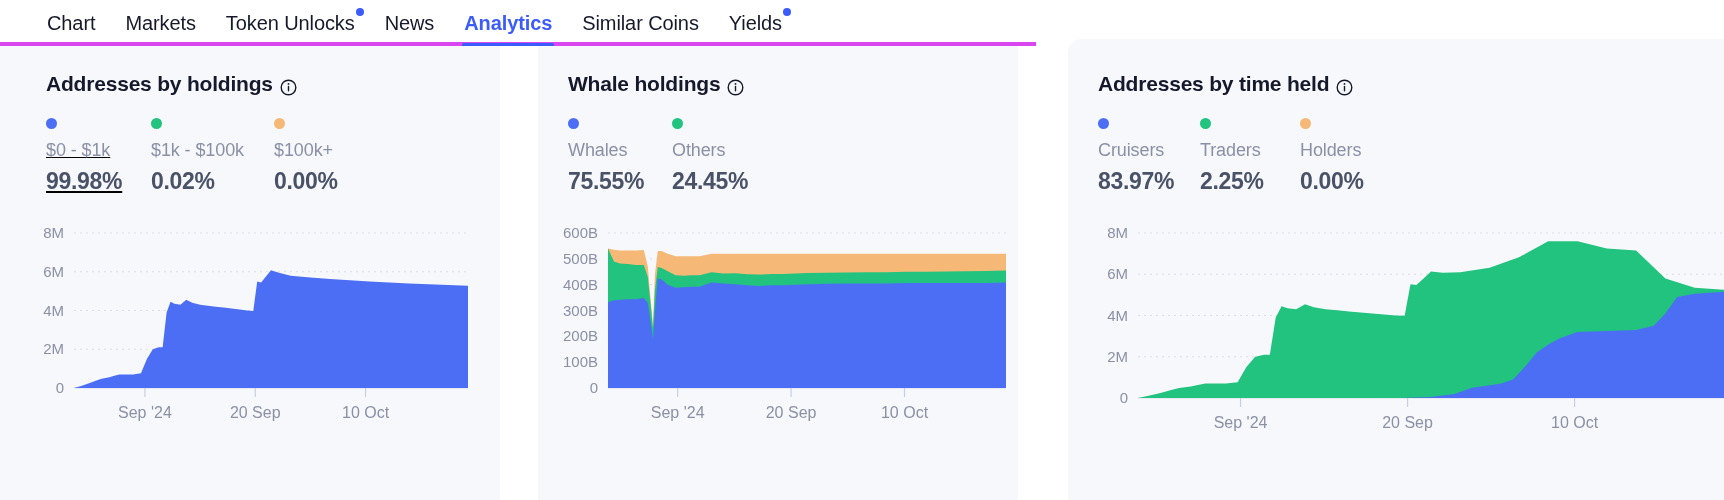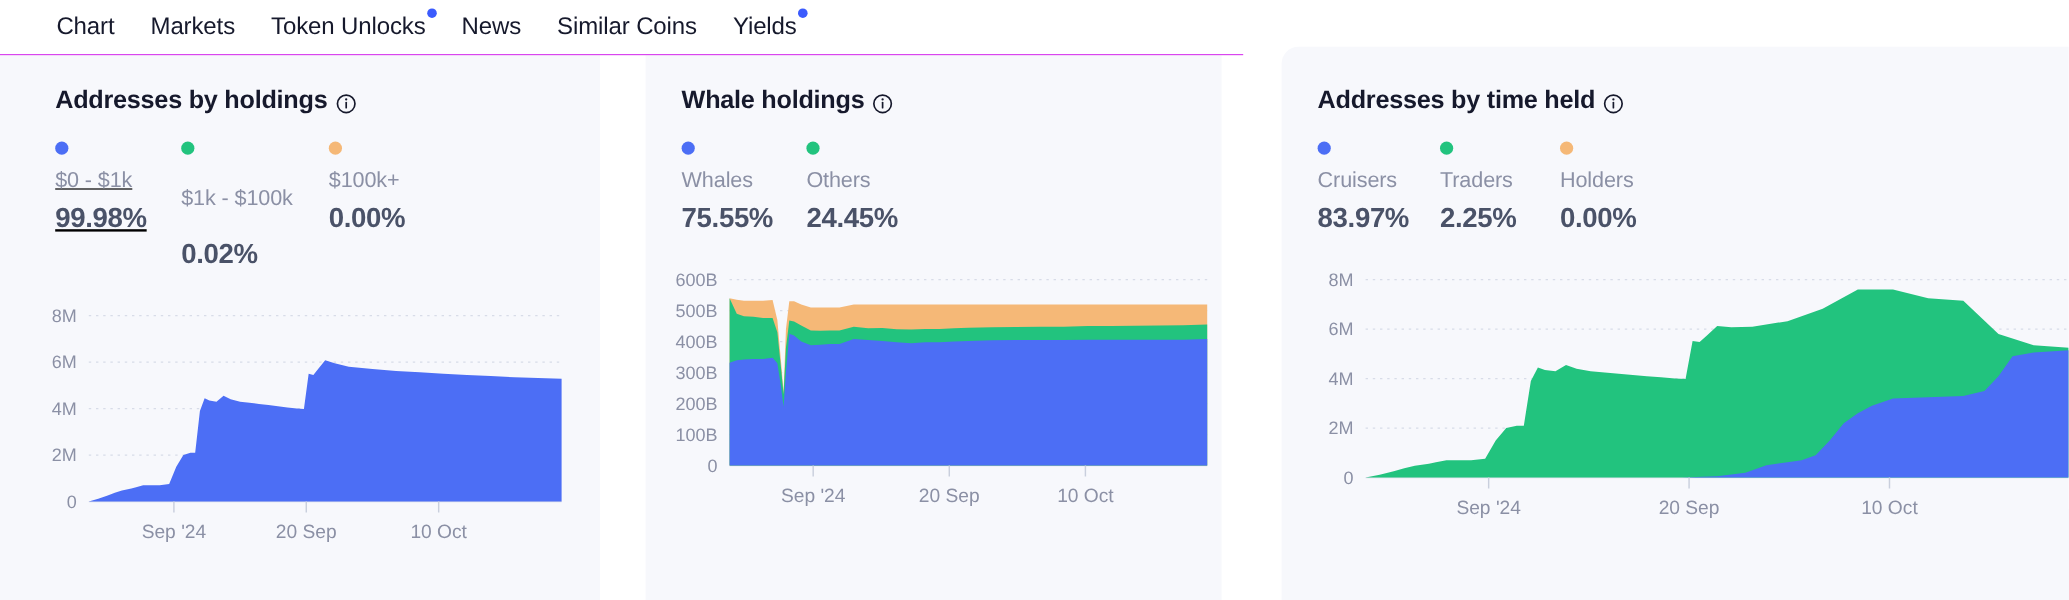--- a/index.html
+++ b/index.html
@@ -8,23 +8,23 @@
     background: #ffffff;
     font-family: "Liberation Sans", sans-serif;
     overflow: hidden;
   }
   .page { position: relative; width: 1724px; height: 500px; background:#ffffff; }
 
   
   .nav {
     position: absolute; left: 0; top: 0;
     width: 1036px; height: 46px;
-    display: flex; align-items: flex-end;
+    display: flex; align-items: flex-start;
     gap: 0px;
-    border-bottom: 1px solid #d946ef;
+    border-bottom: 4px solid #d946ef;
     background: #ffffff;
     padding-left: 32px;
     z-index: 5;
   }
   .tab {
     position: relative;
     height: 46px;
     display: flex; align-items: center;
     padding: 0 15px;
     font-size: 20px;
@@ -81,21 +81,21 @@
   }
 
   
   .legend { display: flex; margin-top: 22px; }
   .legend-item { display: flex; flex-direction: column; }
   .legend-dot { width: 11px; height: 11px; border-radius: 50%; margin-bottom: 11px; }
   .legend-label { font-size: 18px; color: #8b90a5; margin-bottom: 7px; letter-spacing:-0.1px; }
   .legend-value { font-size: 23px; font-weight: bold; color: #4a5268; letter-spacing:-0.3px; }
 
   .c1 .legend-item:nth-child(1) { width: 105px; text-decoration: underline; }
-  .c1 .legend-item:nth-child(2) { width: 123px; gap: 15px; }
+  .c1 .legend-item:nth-child(2) { width: 123px; }
   .c2 .legend-item:nth-child(1) { width: 104px; }
   .c2 .legend-item:nth-child(2) { width: 104px; }
   .c3 .legend-item:nth-child(1) { width: 102px; }
   .c3 .legend-item:nth-child(2) { width: 100px; }
 
   
   .chart-wrap { position: relative; margin-top: 26px; }
   .chart-svg { display: block; }
 
   .ylab { font-size: 15px; fill: #8b90a5; font-family: "Liberation Sans", sans-serif; }
@@ -112,20 +112,24 @@
       </div>
       <div class="tab">
         <span>Markets</span>
       </div>
       <div class="tab">
         <span>Token Unlocks</span>
         <span class="dot"></span>
       </div>
       <div class="tab">
         <span>News</span>
+      </div>
+      <div class="tab active">
+        <span>Analytics</span>
+        <span class="underline"></span>
       </div>
       <div class="tab">
         <span>Similar Coins</span>
       </div>
       <div class="tab">
         <span>Yields</span>
         <span class="dot"></span>
       </div>
     </div>
 

